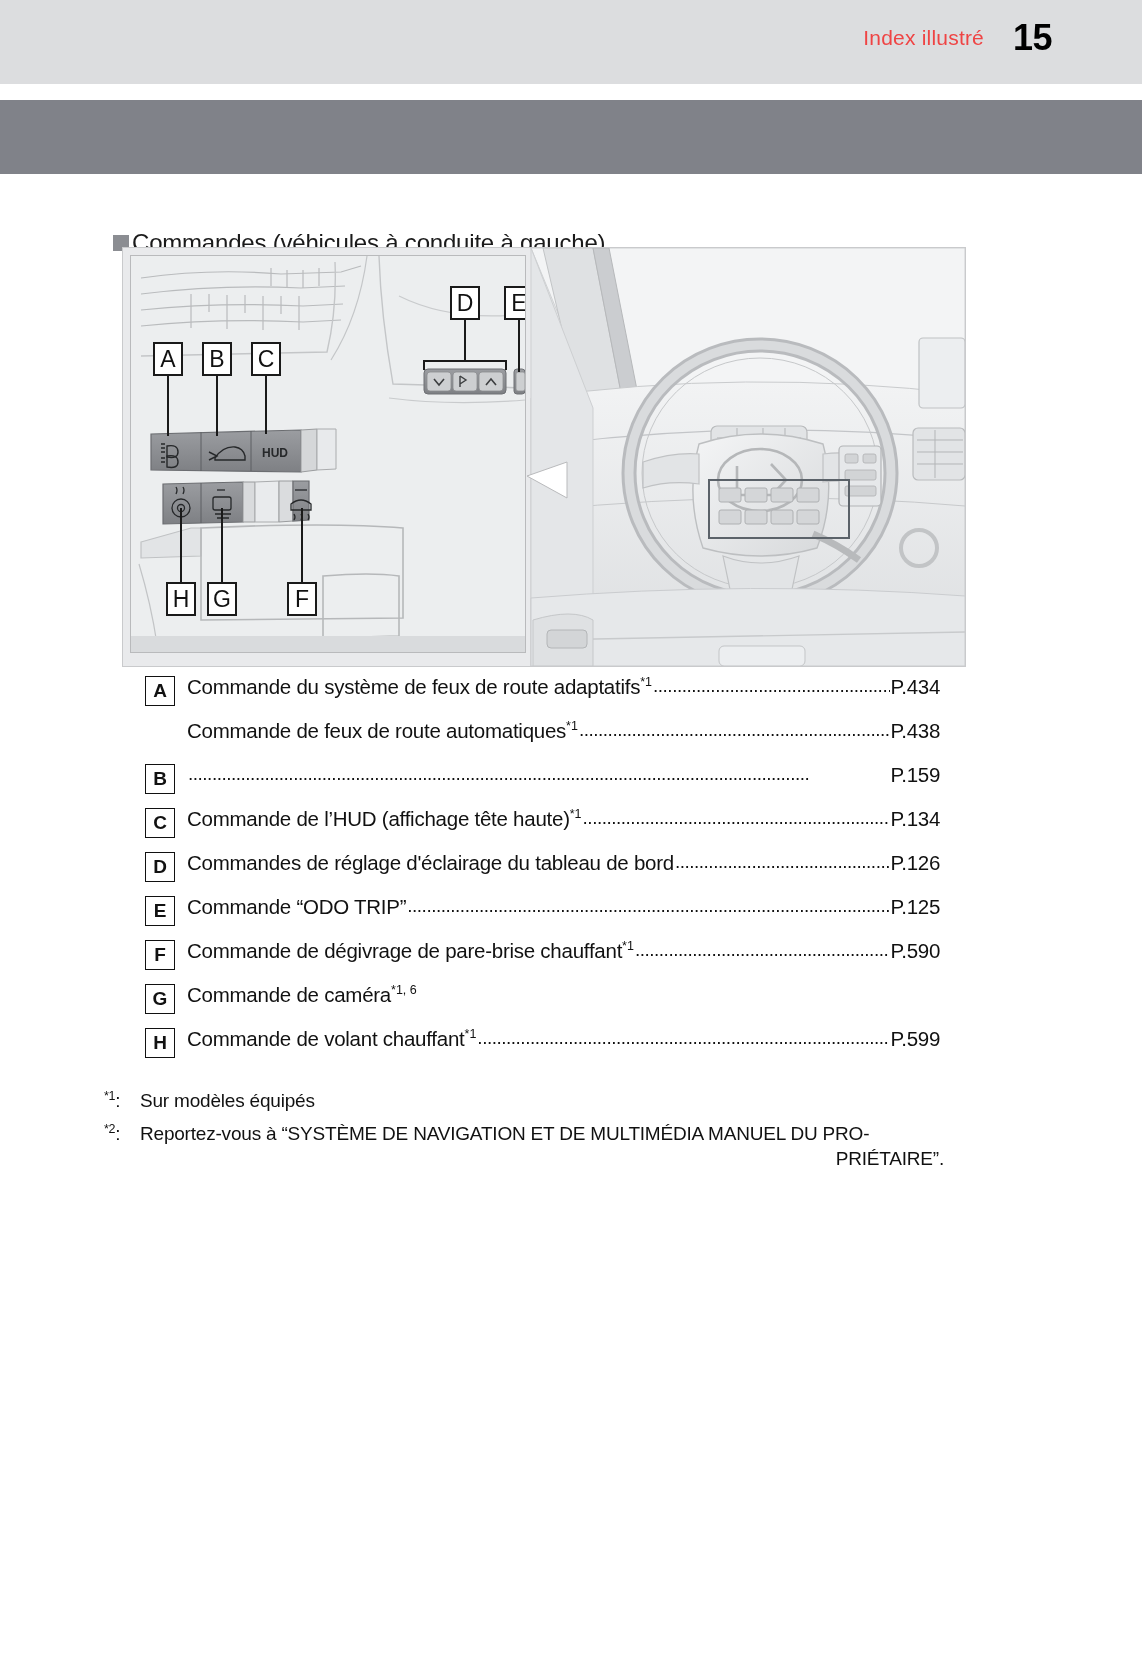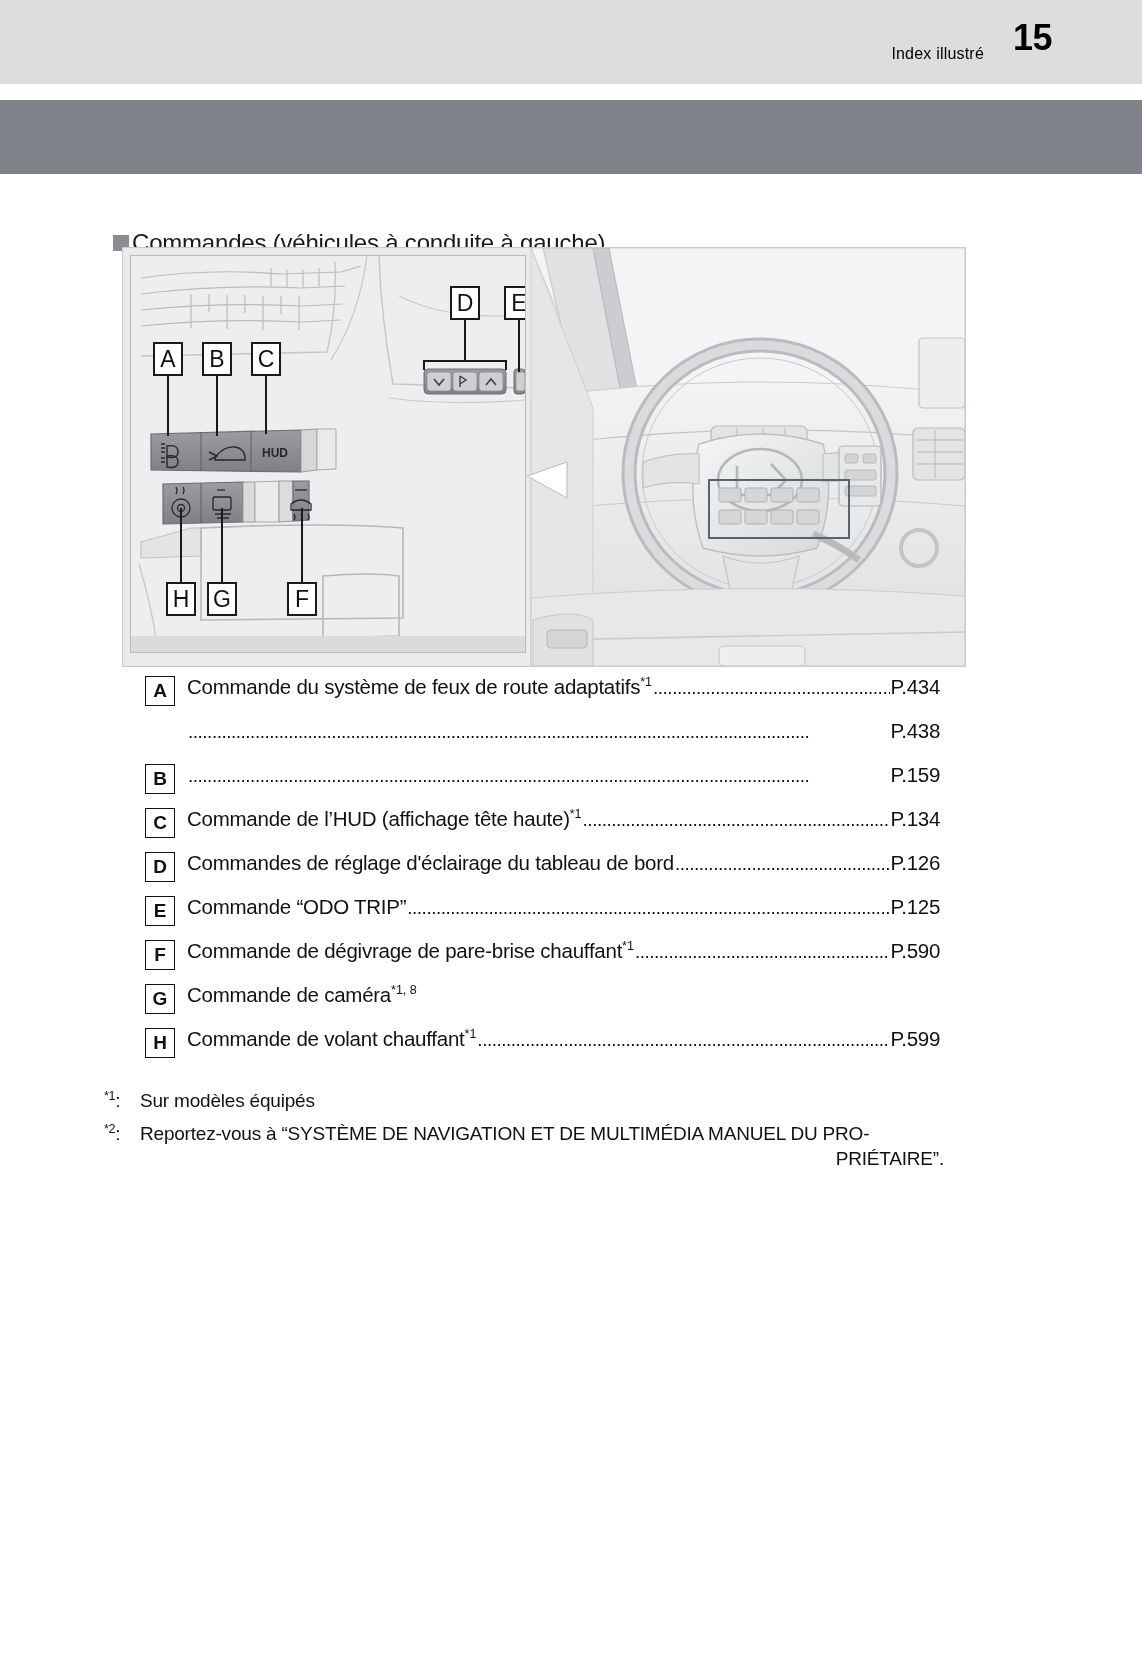--- a/index.html
+++ b/index.html
@@ -21,25 +21,24 @@
     position: absolute;
     left: 0; top: 0;
     width: 1142px; height: 84px;
     background: #dcdddf;
   }
   .header-title {
     position: absolute;
     right: 158px;
     top: 38px;
     transform: translateY(-50%);
-    font-size: 16px;
+    font-size: 21px;
     letter-spacing: .2px;
-    color: #000000;
+    color: #ef4444;
     white-space: nowrap;
-    margin-top: 16px;
   }
   .header-pageno {
     position: absolute;
     right: 90px;
     top: 38px;
     transform: translateY(-50%);
     font-size: 36px;
     font-weight: bold;
     color: #000;
     letter-spacing: -.5px;
@@ -139,21 +138,21 @@
     font-size: 19px;
     font-weight: bold;
     color: #111;
     margin-right: 12px;
     background: #fff;
   }
   .refbadge.spacer { border-color: transparent; background: transparent; }
   .refbody {
     flex: 1 1 auto;
     display: flex;
-    align-items: flex-end;
+    align-items: flex-start;
     min-width: 0;
   }
   .reftext {
     white-space: nowrap;
     letter-spacing: -.25px;
   }
   .reftext sup {
     font-size: 12.5px;
     vertical-align: super;
     letter-spacing: 0;
@@ -444,20 +443,21 @@
     <div class="refbadge">A</div>
     <div class="refbody">
       <span class="reftext"><span>Commande du système de feux de route adaptatifs</span><sup>*1</sup></span>
       <span class="dots">..................................................................................................................................</span>
       <span class="refpage">P.434</span>
     </div>
   </div>
   <div class="refrow">
     <div class="refbadge spacer"></div>
     <div class="refbody">
+      <span class="reftext"><span>Commande de feux de route automatiques</span><sup>*1</sup></span>
       <span class="dots">..................................................................................................................................</span>
       <span class="refpage">P.438</span>
     </div>
   </div>
 
   <div class="refrow">
     <div class="refbadge">B</div>
     <div class="refbody">
       <span class="dots">..................................................................................................................................</span>
       <span class="refpage">P.159</span>
@@ -496,21 +496,21 @@
     <div class="refbody">
       <span class="reftext"><span>Commande de dégivrage de pare-brise chauffant</span><sup>*1</sup></span>
       <span class="dots">..................................................................................................................................</span>
       <span class="refpage">P.590</span>
     </div>
   </div>
 
   <div class="refrow nopage">
     <div class="refbadge">G</div>
     <div class="refbody">
-      <span class="reftext"><span>Commande de caméra</span><sup>*1, 8</sup></span>
+      <span class="reftext"><span>Commande de caméra</span><sup>*1, 6</sup></span>
 
       <span class="refpage"></span>
     </div>
   </div>
 
   <div class="refrow">
     <div class="refbadge">H</div>
     <div class="refbody">
       <span class="reftext"><span>Commande de volant chauffant</span><sup>*1</sup></span>
       <span class="dots">..................................................................................................................................</span>

